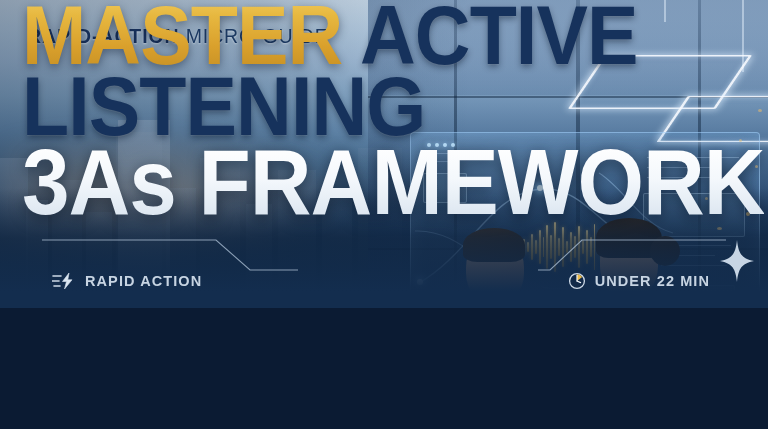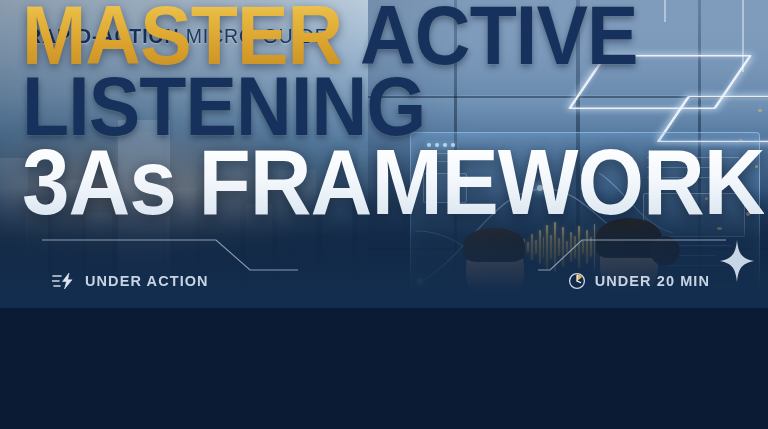--- a/index.html
+++ b/index.html
@@ -345,33 +345,33 @@
       <span>
         <svg width="24" height="18" viewBox="0 0 24 18">
           <g stroke="#cdd9e6" stroke-width="1.6" stroke-linecap="round">
             <line x1="1" y1="4" x2="9" y2="4"></line>
             <line x1="0" y1="9" x2="7" y2="9"></line>
             <line x1="2" y1="14" x2="8" y2="14"></line>
           </g>
           <path d="M17,1 L10.5,9.5 H14.5 L12.5,17 L20,7.8 H15.8 Z" fill="#dbe6f1" stroke="#dbe6f1" stroke-width=".6" stroke-linejoin="round"></path>
         </svg>
       </span>
-      <span>UNDER ACTION</span>
+      <span>RAPID ACTION</span>
     </div>
 
     <div class="badge badge-right">
       <span>
         <svg width="18" height="18" viewBox="0 0 18 18">
           <circle cx="9" cy="9" r="7.4" fill="rgba(18,40,70,.55)" stroke="#cdd9e6" stroke-width="1.3"></circle>
           <path d="M9,9 L9,2.2 A6.8,6.8 0 0,1 14.2,5.1 Z" fill="#e8b94a"></path>
           <line x1="9" y1="9" x2="9" y2="3.4" stroke="#eef4fa" stroke-width="1.2" stroke-linecap="round"></line>
           <line x1="9" y1="9" x2="12.6" y2="10.6" stroke="#eef4fa" stroke-width="1.2" stroke-linecap="round"></line>
         </svg>
       </span>
-      <span>UNDER 20 MIN</span>
+      <span>UNDER 22 MIN</span>
     </div>
 
     <div class="sparkle">
       <svg width="34" height="42" viewBox="0 0 34 42">
         <path d="M17,0 C18.4,13.4 21.6,18.6 34,21 C21.6,23.4 18.4,28.6 17,42 C15.6,28.6 12.4,23.4 0,21 C12.4,18.6 15.6,13.4 17,0 Z" fill="#d7e4f1" opacity=".92"></path>
       </svg>
     </div>
 
   </div>
 </div>

